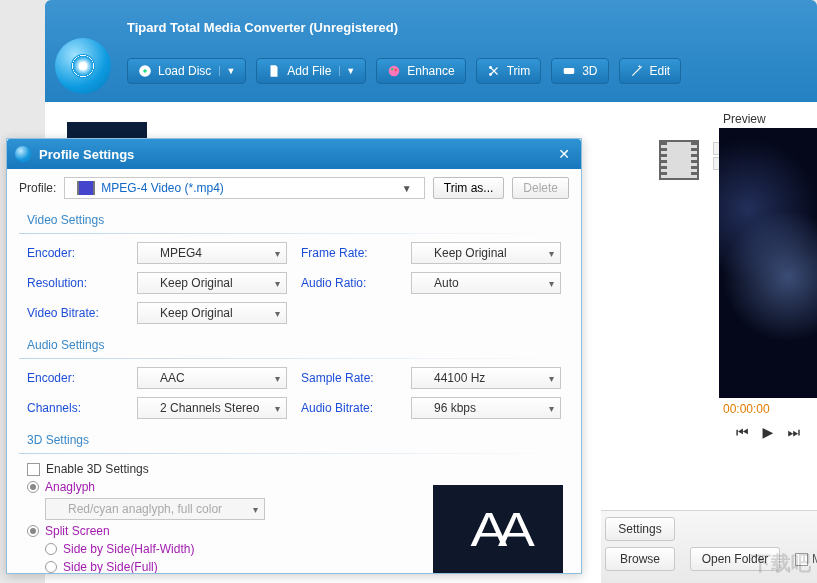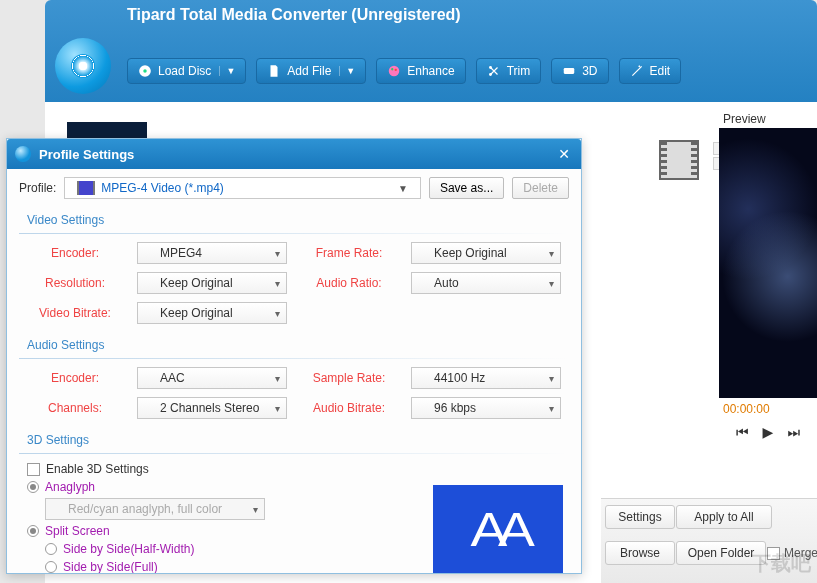--- a/index.html
+++ b/index.html
@@ -1,20 +1,20 @@
 <!DOCTYPE html>
 <html><head>
 <meta charset="utf-8">
 <style>
 * { margin: 0; padding: 0; box-sizing: border-box; font-family: "Segoe UI", Arial, sans-serif; }
 body { background: #e8e8e8; width: 817px; height: 583px; overflow: hidden; position: relative; }
 
 
 .app-frame { position: absolute; top: 0; left: 45px; right: 0; background: linear-gradient(#3d94d1, #2481c2); height: 102px; border-top-left-radius: 6px; border-top-right-radius: 6px; }
-.app-title { color: #fff; font-size: 16px; font-weight: 600; padding: 6px 14px 0 82px; }
+.app-title { color: #fff; font-size: 13px; font-weight: 600; padding: 20px 14px 0 82px; }
 .app-logo { position: absolute; top: 38px; left: 10px; width: 56px; height: 56px; border-radius: 50%; background: radial-gradient(circle at 35% 30%, #9fe2ff, #0d9ae0 60%, #0476b8); display:flex; align-items:center; justify-content:center; color:#fff; font-size:10px; font-weight:700; }
 .app-logo .dvd { width: 24px; height: 24px; border-radius: 50%; background: radial-gradient(circle,#fff 25%, #c9eeff 26%, #0d9ae0 60%, #fff 61%, #fff 64%, #0d9ae0 65%); }
 .toolbar { position: absolute; top: 58px; left: 82px; display: flex; gap: 10px; }
 .tb-btn { background: linear-gradient(#3296d6,#1c77b7); border: 1px solid #1969a3; color: #fff; border-radius: 4px; padding: 5px 10px; font-size: 12px; display: flex; align-items:center; gap:6px; cursor:pointer; }
 .tb-btn .chev { margin-left:2px; font-size:9px; border-left:1px solid rgba(255,255,255,.35); padding-left:6px;}
 .tb-ico { width:14px; height:14px; display:inline-flex; align-items:center; justify-content:center; }
 .tb-ico svg{width:14px;height:14px;fill:#fff;}
 
 .app-body { position:absolute; top:102px; left:45px; right:0; bottom:0; background:#fff; }
 .content-area { position:absolute; top:0; left:14px; right:0; bottom:0;}
@@ -30,21 +30,21 @@
 .preview-panel { position:absolute; top:108px; right:0; width:98px; height:318px; background:#fff;}
 .preview-label { font-size:12px; color:#333; padding:4px 4px 2px 4px; }
 .preview-video { width:98px; height:270px; background:#000; position:relative; overflow:hidden;}
 .preview-video .sparkle { position:absolute; inset:0; background:radial-gradient(circle at 70% 55%, rgba(140,180,255,.4), transparent 40%), radial-gradient(circle at 30% 30%, rgba(90,120,210,.35), transparent 35%), #05081a;}
 .timecode { font-size:12px; color:#e07b00; padding:4px 8px 0 4px;}
 .play-controls { display:flex; gap:14px; justify-content:center; padding-top:8px;}
 .play-controls span{font-size:14px;color:#333;cursor:pointer}
 
 
 .bottom-btns { position:absolute; right:0; bottom:0; width:216px; background:linear-gradient(#f7f7f7,#e9e9e9); border-top:1px solid #d4d4d4; padding:6px 4px; }
-.bottom-row{display:flex;gap:1px;margin-bottom:12px}
+.bottom-row{display:flex;gap:15px;margin-bottom:6px}
 .sm-btn{flex:0 0 auto;min-width:70px;background:linear-gradient(#fff,#eee);border:1px solid #c9c9c9;border-radius:3px;font-size:12px;padding:4px 8px;cursor:pointer;color:#333}
 .merge-check{display:flex;align-items:center;font-size:12px;color:#555;gap:4px}
 
 
 .dialog { position:absolute; top:138px; left:6px; width:576px; bottom:9px; background:#fdfdfd; border:1px solid #8fbfe0; box-shadow:0 2px 10px rgba(0,0,0,.2); }
 .dlg-titlebar { height:30px; background:linear-gradient(#2e93d4,#1877bc); color:#fff; display:flex; align-items:center; padding:0 8px 0 8px; border-top-left-radius:3px; border-top-right-radius:3px;}
 .dlg-titlebar .ico{width:16px;height:16px;border-radius:50%;background:radial-gradient(circle at 35% 30%,#bfeaff,#1193db 60%);margin-right:8px}
 .dlg-titlebar .ttl{font-size:13px;font-weight:600;flex:1}
 .dlg-close{width:18px;height:18px;display:flex;align-items:center;justify-content:center;cursor:pointer;color:#fff;font-size:14px}
 .dlg-body{padding:8px 12px 0 12px;font-size:12px;color:#333;position:relative;height:calc(100% - 30px);overflow:hidden}
@@ -53,34 +53,34 @@
 .profile-row label{}
 .profile-select{flex:1;display:flex;align-items:center;border:1px solid #c9c9c9;background:#fff;height:22px;padding:0 12px;color:#1168c7;gap:6px;cursor:pointer;position:relative}
 .profile-select .film{width:18px;height:14px;background:linear-gradient(90deg,#777 0 2px,#44c 2px 16px,#777 16px 18px);display:inline-block}
 .profile-select .chev{margin-left:auto;color:#555;font-size:10px}
 .pf-btn{background:linear-gradient(#fff,#eee);border:1px solid #bdbdbd;border-radius:2px;padding:3px 10px;font-size:12px;cursor:pointer}
 .pf-btn.disabled{color:#aaa;cursor:default}
 
 .section-title{color:#3a88c8;margin:6px 0 6px 8px;font-size:12px}
 .section-sep{height:1px;background:linear-gradient(90deg,#bcd5ea,transparent);margin-bottom:8px}
 .form-grid{display:grid;grid-template-columns:96px 150px 96px 150px;gap:8px 14px;align-items:center;margin-left:8px;margin-bottom:14px}
-.form-grid .lbl{text-align:center;color:#ef4444}
+.form-grid .lbl{text-align:left;color:#1d4ed8}
 .dd{height:22px;border:1px solid #c7c7c7;background:linear-gradient(#fff,#f3f3f3);display:flex;align-items:center;padding:0 22px;cursor:pointer;position:relative;color:#333}
 .dd::after{content:"▾";position:absolute;right:6px;color:#666;font-size:10px}
 
 .threed{margin-top:4px}
 .chk-row{display:flex;align-items:center;gap:6px;margin:4px 0 4px 8px;color:#333}
 .chk-row.disabled{color:#a21caf}
 .chk{width:13px;height:13px;border:1px solid #9a9a9a;background:#fff}
 .radio{width:12px;height:12px;border:1px solid #9a9a9a;border-radius:50%;background:#fff;display:inline-flex;align-items:center;justify-content:center}
 .radio.sel::after{content:"";width:6px;height:6px;border-radius:50%;background:#888}
 .indent{margin-left:26px}
 .dd.disabled{color:#aaa;background:#f6f6f6}
 
-.aa-preview{position:absolute;right:18px;bottom:0;width:130px;height:88px;background:#1d4ed8;display:flex;align-items:center;justify-content:center;color:#fff;font-size:48px;font-weight:300;letter-spacing:-8px;font-family:Arial}
+.aa-preview{position:absolute;right:18px;bottom:0;width:130px;height:88px;background:#0f172a;display:flex;align-items:center;justify-content:center;color:#fff;font-size:48px;font-weight:300;letter-spacing:-8px;font-family:Arial}
 .aa-preview span{transform:scaleX(1.15)}
 
 .watermark{position:absolute;right:6px;bottom:6px;color:rgba(0,0,0,.15);font-size:20px;font-weight:700;pointer-events:none}
 </style>
 </head>
 <body>
 
 <div class="app-frame">
   <div class="app-title">Tipard Total Media Converter (Unregistered)</div>
   <div class="app-logo">
@@ -168,21 +168,20 @@
   <div class="play-controls">
     <span>⏮</span>
     <span>▶</span>
     <span>⏭</span>
   </div>
 </div>
 
 <div class="bottom-btns">
   <div class="bottom-row">
     <button class="sm-btn">Settings</button>
-    <button class="sm-btn" style="min-width:96px">Apply to All</button>
   </div>
   <div class="bottom-row">
     <button class="sm-btn">Browse</button>
     <button class="sm-btn" style="min-width:90px">Open Folder</button>
     <label class="merge-check">
       <span class="chk"></span>
       <span>Merge</span>
     </label>
   </div>
 </div>
@@ -196,21 +195,21 @@
       </div>
   </div>
   <div class="dlg-body">
     <div class="profile-row">
       <label>Profile:</label>
       <div class="profile-select">
         <span class="film"></span>
         <span>MPEG-4 Video (*.mp4)</span>
         <span class="chev">▼</span>
       </div>
-      <button class="pf-btn">Save as...</button>
+      <button class="pf-btn">Trim as...</button>
       <button class="pf-btn disabled">Delete</button>
     </div>
 
     <div class="section-title">Video Settings</div>
     <div class="section-sep"></div>
     <div class="form-grid">
       <div class="lbl">Encoder:</div>
       <div class="dd">
           <span>MPEG4</span>
         </div>

